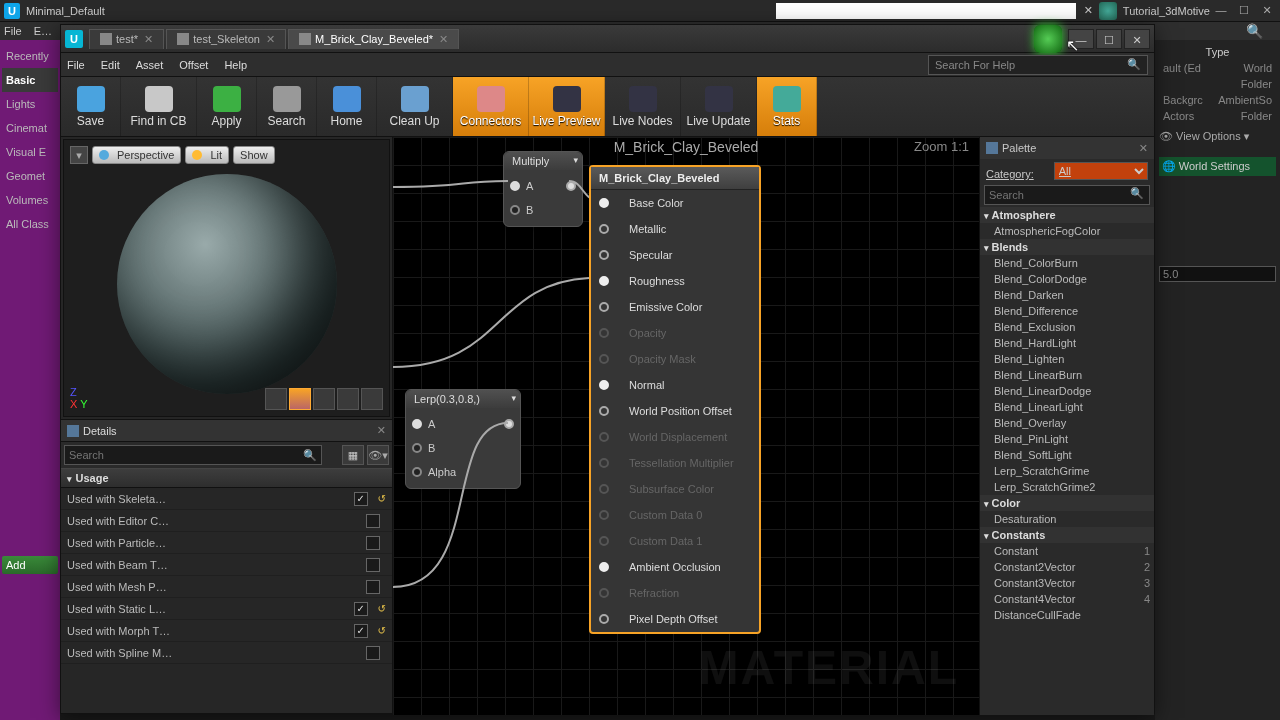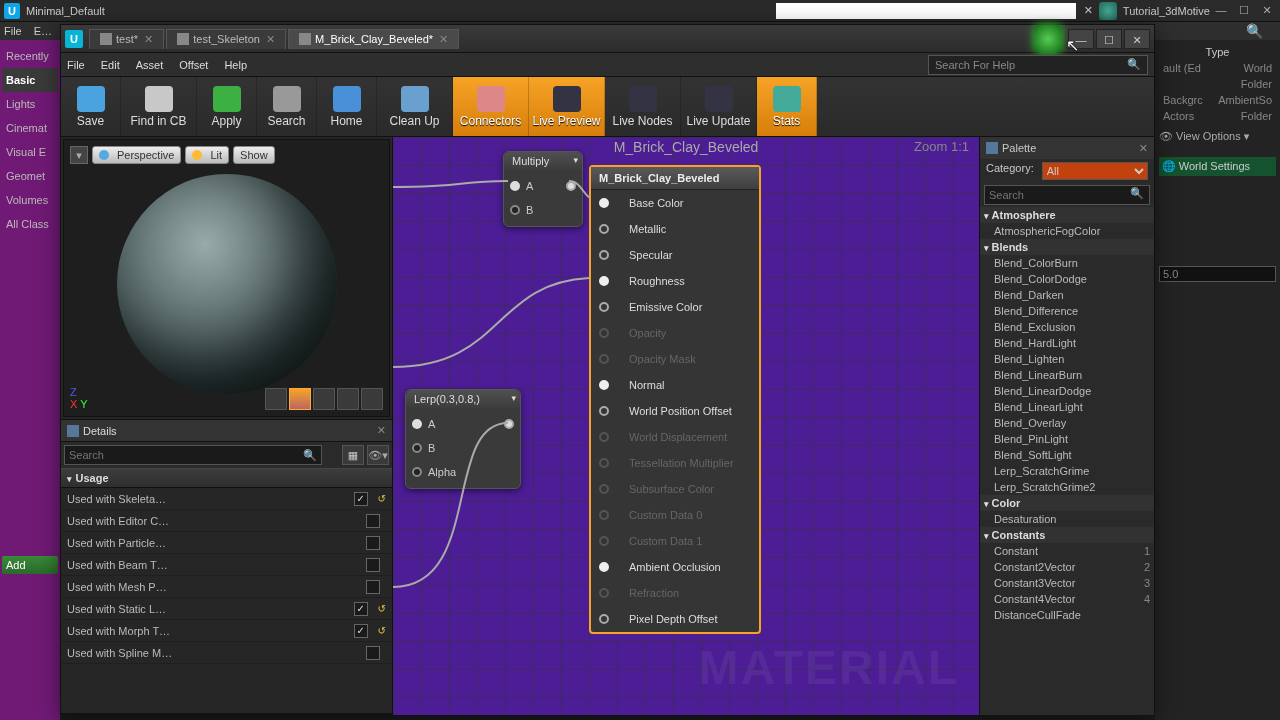--- a/index.html
+++ b/index.html
@@ -65,21 +65,21 @@
 .details-search input { flex: 1; height: 20px; background: #1a1a1a; border: 1px solid #555; color: #aaa; padding: 0 4px; }
 .details-search .sbtn { width: 22px; height: 20px; background: #3a3a3a; border: 1px solid #555; text-align: center; line-height: 18px; cursor: pointer; }
 .details-search .eye { color: #aaa; }
 .cat-header { background: linear-gradient(#3d3d3d,#2e2e2e); padding: 3px 6px; font-weight: bold; color: #ddd; border-top: 1px solid #444; border-bottom: 1px solid #111; }
 .cat-header::before { content: "▾"; margin-right: 4px; font-size: 9px; }
 .prop-row { display: flex; align-items: center; height: 22px; padding: 0 6px; border-bottom: 1px solid #1f1f1f; }
 .prop-row .plabel { flex: 1; color: #bbb; white-space: nowrap; overflow: hidden; }
 .prop-row .chk { width: 14px; height: 14px; background: #1a1a1a; border: 1px solid #666; margin-right: 6px; text-align: center; line-height: 12px; font-size: 10px; color: #ddd; }
 .prop-row .reset { color: #e6c14a; margin-left: 4px; cursor: pointer; font-size: 10px; }
 
-.graph-area { flex: 1; position: relative; background: #4c1d95; overflow: hidden; }
+.graph-area { flex: 1; position: relative; background: #000000; overflow: hidden; }
 .graph-bg { position: absolute; inset: 0; background-image: linear-gradient(#333 1px, transparent 1px), linear-gradient(90deg, #333 1px, transparent 1px); background-size: 28px 28px; opacity: .5; }
 .graph-title { position: absolute; top: 2px; left: 50%; transform: translateX(-50%); color: #aaa; font-size: 14px; z-index: 2; }
 .zoom-label { position: absolute; top: 2px; right: 10px; color: #888; font-size: 13px; z-index: 2; }
 .ghost-text { position: absolute; right: 20px; bottom: 20px; font-size: 48px; font-weight: bold; color: rgba(255,255,255,.06); letter-spacing: 2px; }
 
 .node { position: absolute; background: #3a3a3a; border: 1px solid #555; border-radius: 6px; box-shadow: 0 2px 6px rgba(0,0,0,.5); }
 .node .nhead { background: linear-gradient(#505050,#3c3c3c); padding: 3px 18px 3px 8px; border-radius: 6px 6px 0 0; color: #ddd; display: flex; align-items: center; }
 .node .nhead .carat { position: absolute; right: 4px; top: 3px; font-size: 9px; }
 .node .nbody { padding: 4px 6px; }
 .pin-row { display: flex; align-items: center; height: 24px; gap: 6px; color: #ccc; }
@@ -95,21 +95,21 @@
 .main-node .mlabel { color: #ddd; }
 .main-node .mpin.dis .mlabel { color: #666; }
 .main-node .mpin.dis .circ { border-color: #555; }
 
 .wire { position: absolute; pointer-events: none; z-index: 1; }
 
 .palette { width: 175px; background: #2a2a2a; border-left: 1px solid #111; display: flex; flex-direction: column; }
 .palette .phead { height: 22px; background: #333; display: flex; align-items: center; padding: 0 6px; }
 .palette .phead .ico { width: 12px; height: 12px; background: #579; margin-right: 4px; }
 .palette .phead .x { margin-left: auto; color: #888; cursor: pointer; }
-.palette .catrow { display: flex; align-items: flex-start; padding: 3px 6px; gap: 8px; }
+.palette .catrow { display: flex; align-items: flex-end; padding: 3px 6px; gap: 20px; text-decoration: underline; }
 .palette .catrow select { flex: 1; background: #c2410c; border: 1px solid #555; color: #ccc; height: 18px; }
 .palette .psearch input { width: 100%; height: 20px; background: #1a1a1a; border: 1px solid #555; color: #aaa; padding: 0 4px; margin: 2px 0; }
 .palette .list { flex: 1; overflow-y: auto; }
 .palette .list::-webkit-scrollbar { width: 10px; }
 .palette .list::-webkit-scrollbar-track { background: #222; }
 .palette .list::-webkit-scrollbar-thumb { background: #555; }
 .pcat { padding: 2px 4px; font-weight: bold; color: #ddd; background: #323232; }
 .pcat::before { content: "▾"; font-size: 9px; margin-right: 3px; }
 .pitem { padding: 2px 4px 2px 14px; color: #bbb; cursor: pointer; display: flex; justify-content: space-between; }
 .pitem .num { color: #888; }

